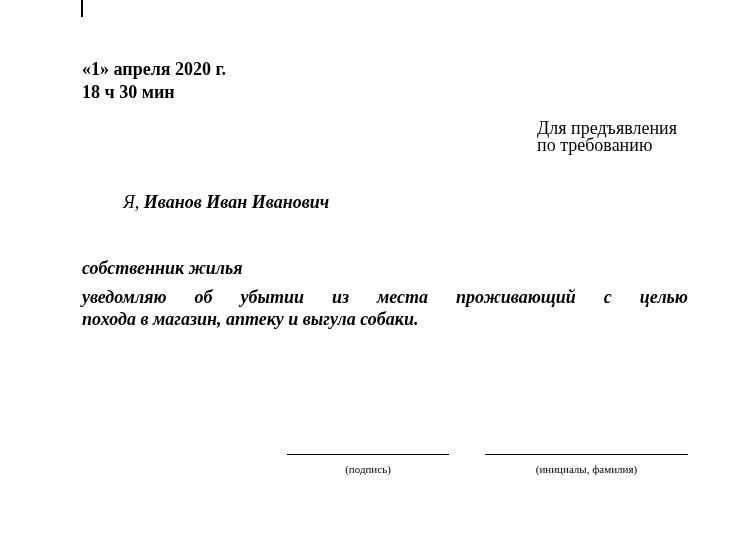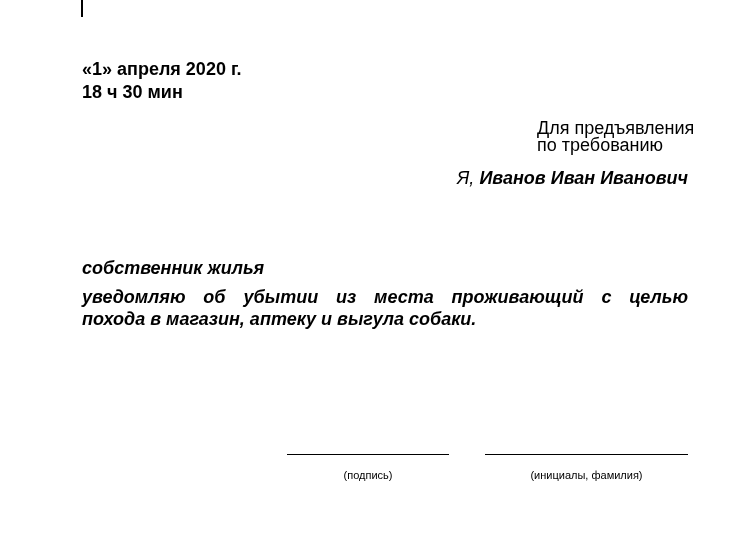--- a/index.html
+++ b/index.html
@@ -1,34 +1,34 @@
 <!DOCTYPE html>
 <html><head>
 <meta charset="utf-8">
 <style>
   html,body{margin:0;padding:0;background:#fff;}
   .page{
     position:relative;width:750px;height:547px;background:#ffffff;overflow:hidden;
-    font-family:Liberation Sans, sans-serif;color:#000;font-size:18px;
+    font-family:Liberation Serif, serif;color:#000;font-size:18px;
   }
   .abs{position:absolute;}
   .b{font-weight:bold;}
   .i{font-style:italic;}
   .bi{font-weight:bold;font-style:italic;}
   .caret{left:81px;top:0;width:2px;height:17px;background:#000;}
   .header{left:82px;top:58px;line-height:23px;font-weight:bold;white-space:nowrap;}
   .pres{left:537px;top:120px;line-height:17px;white-space:nowrap;}
-  .intro{left:82px;top:168px;width:606px;line-height:21px;text-indent:41px;white-space:nowrap;text-align:right;}
+  .intro{left:82px;top:192px;width:606px;line-height:21px;text-indent:41px;white-space:nowrap;}
   .addr{left:82px;top:217px;width:606px;line-height:21px;white-space:nowrap;}
   .owner{left:82px;top:258px;width:606px;line-height:21px;white-space:nowrap;}
   .notice{left:82px;top:286px;width:606px;line-height:22px;}
   .return{left:82px;top:353px;width:606px;line-height:21px;}
   .jl{text-align:justify;text-align-last:justify;}
   .ind{text-indent:41px;}
-  .sig{border-top:1px solid #000;text-align:center;font-size:11px;line-height:14px;padding-top:13px;}
+  .sig{border-top:1px solid #000;text-align:center;font-size:11px;line-height:14px;padding-top:7px;}
   .sig1{left:287px;top:454px;width:162px;}
   .sig2{left:485px;top:454px;width:203px;}
 </style>
 </head>
 <body>
 
 <div class="page">
 
   <div class="abs caret"></div>
 

